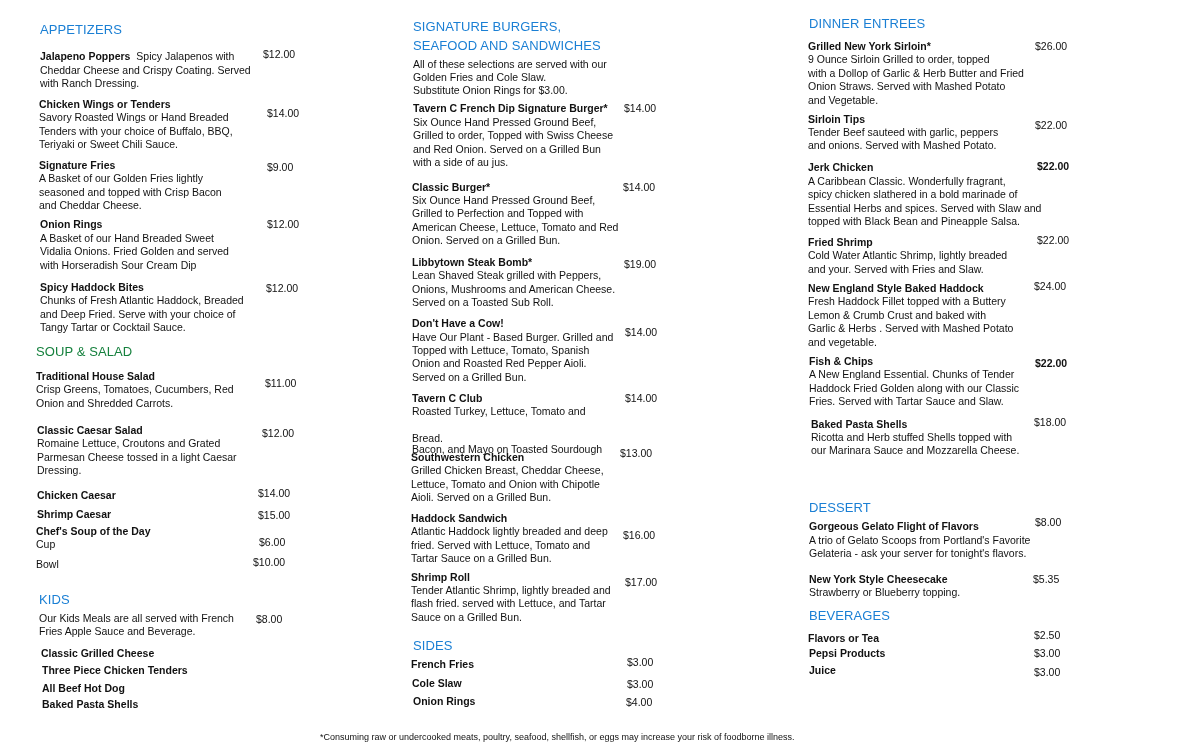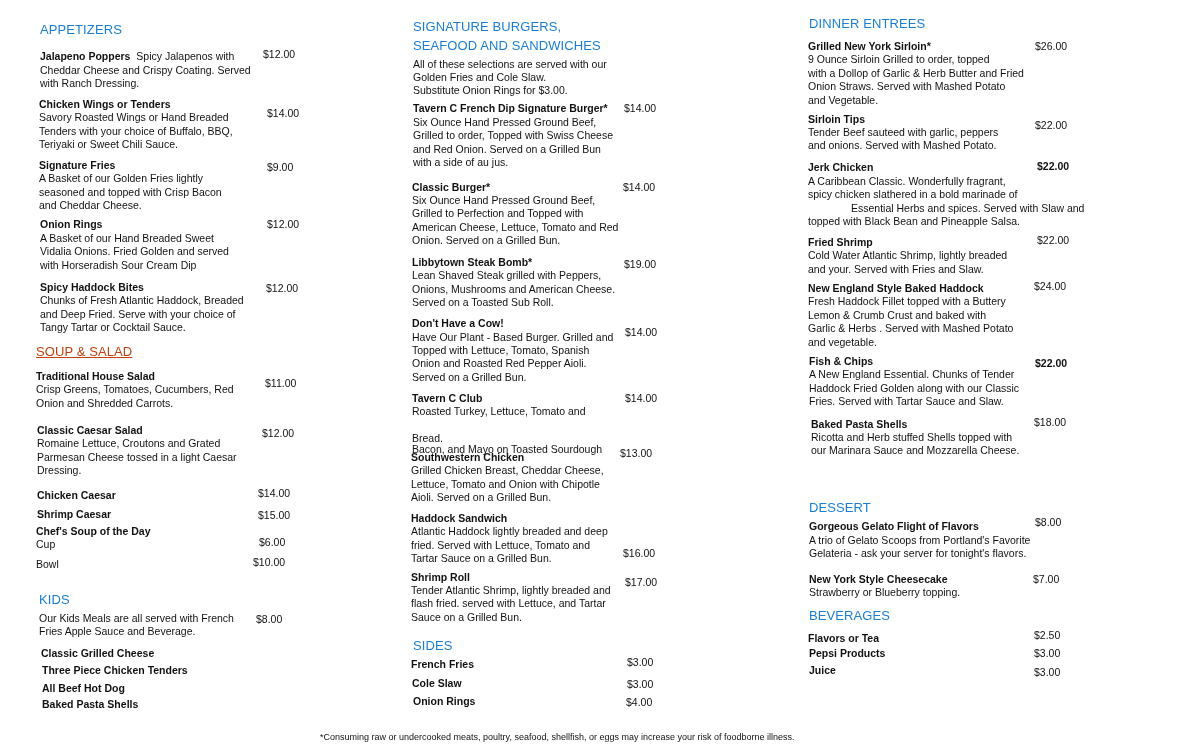--- a/index.html
+++ b/index.html
@@ -53,21 +53,21 @@
 </div>
 
 <div>
   <div class="abs nm" style="left:40px;top:281px;">Spicy Haddock Bites</div>
   <div class="abs ds" style="left:40px;top:294px;">Chunks of Fresh Atlantic Haddock, Breaded</div>
   <div class="abs ds" style="left:40px;top:308px;">and Deep Fried. Serve with your choice of</div>
   <div class="abs ds" style="left:40px;top:321px;">Tangy Tartar or Cocktail Sauce.</div>
   <div class="abs pr" style="left:266px;top:282px;">$12.00</div>
 </div>
 
-<div class="abs h" style="left: 36px; top: 342px; color: #c2410c; text-decoration: underline;">SOUP &amp; SALAD</div>
+<div class="abs h" style="left: 36px; top: 342px; color: #15803d;">SOUP &amp; SALAD</div>
 
 <div>
   <div class="abs nm" style="left:36px;top:370px;">Traditional House Salad</div>
   <div class="abs ds" style="left:36px;top:383px;">Crisp Greens, Tomatoes, Cucumbers, Red</div>
   <div class="abs ds" style="left:36px;top:397px;">Onion and Shredded Carrots.</div>
   <div class="abs pr" style="left:265px;top:377px;">$11.00</div>
 </div>
 
 <div>
   <div class="abs nm" style="left:37px;top:424px;">Classic Caesar Salad</div>
@@ -157,21 +157,21 @@
   <div class="abs ds" style="left:411px;top:478px;">Lettuce, Tomato and Onion with Chipotle</div>
   <div class="abs ds" style="left:411px;top:491px;">Aioli. Served on a Grilled Bun.</div>
   <div class="abs pr" style="left:620px;top:447px;">$13.00</div>
 </div>
 
 <div>
   <div class="abs nm" style="left:411px;top:512px;">Haddock Sandwich</div>
   <div class="abs ds" style="left:411px;top:525px;">Atlantic Haddock lightly breaded and deep</div>
   <div class="abs ds" style="left:411px;top:539px;">fried. Served with Lettuce, Tomato and</div>
   <div class="abs ds" style="left:411px;top:552px;">Tartar Sauce on a Grilled Bun.</div>
-  <div class="abs pr" style="left:623px;top:547px;text-align:right;">$16.00</div>
+  <div class="abs pr" style="left:623px;top:529px;text-align:right;">$16.00</div>
 </div>
 
 <div>
   <div class="abs nm" style="left:411px;top:571px;">Shrimp Roll</div>
   <div class="abs ds" style="left:411px;top:584px;">Tender Atlantic Shrimp, lightly breaded and</div>
   <div class="abs ds" style="left:411px;top:597px;">flash fried. served with Lettuce, and Tartar</div>
   <div class="abs ds" style="left:411px;top:611px;">Sauce on a Grilled Bun.</div>
   <div class="abs pr" style="left:625px;top:576px;">$17.00</div>
 </div>
 
@@ -198,21 +198,21 @@
   <div class="abs nm" style="left:808px;top:113px;">Sirloin Tips</div>
   <div class="abs ds" style="left:808px;top:126px;">Tender Beef sauteed with garlic, peppers</div>
   <div class="abs ds" style="left:808px;top:139px;">and onions. Served with Mashed Potato.</div>
   <div class="abs pr" style="left:1035px;top:119px;">$22.00</div>
 </div>
 
 <div>
   <div class="abs nm" style="left:808px;top:161px;">Jerk Chicken</div>
   <div class="abs ds" style="left:808px;top:175px;">A Caribbean Classic. Wonderfully fragrant,</div>
   <div class="abs ds" style="left:808px;top:188px;">spicy chicken slathered in a bold marinade of</div>
-  <div class="abs ds" style="left:808px;top:202px;margin-left:43px;">Essential Herbs and spices. Served with Slaw and</div>
+  <div class="abs ds" style="left:808px;top:202px;">Essential Herbs and spices. Served with Slaw and</div>
   <div class="abs ds" style="left:808px;top:215px;">topped with Black Bean and Pineapple Salsa.</div>
   <div class="abs pr prb" style="left:1037px;top:160px;">$22.00</div>
 </div>
 
 <div>
   <div class="abs nm" style="left:808px;top:236px;">Fried Shrimp</div>
   <div class="abs ds" style="left:808px;top:249px;">Cold Water Atlantic Shrimp, lightly breaded</div>
   <div class="abs ds" style="left:808px;top:263px;">and your. Served with Fries and Slaw.</div>
   <div class="abs pr" style="left:1037px;top:234px;">$22.00</div>
 </div>
@@ -246,21 +246,21 @@
 <div>
   <div class="abs nm" style="left:809px;top:520px;">Gorgeous Gelato Flight of Flavors</div>
   <div class="abs ds" style="left:809px;top:534px;">A trio of Gelato Scoops from Portland's Favorite</div>
   <div class="abs ds" style="left:809px;top:547px;">Gelateria - ask your server for tonight's flavors.</div>
   <div class="abs pr" style="left:1035px;top:516px;">$8.00</div>
 </div>
 
 <div>
   <div class="abs nm" style="left:809px;top:573px;">New York Style Cheesecake</div>
   <div class="abs ds" style="left:809px;top:586px;">Strawberry or Blueberry topping.</div>
-  <div class="abs pr" style="left:1033px;top:573px;">$7.00</div>
+  <div class="abs pr" style="left:1033px;top:573px;">$5.35</div>
 </div>
 
 <div class="abs h" style="left: 809px; top: 606px; color: rgb(26, 127, 212);">BEVERAGES</div>
 <div class="abs nm" style="left:808px;top:632px;">Flavors or Tea</div>
 <div class="abs pr" style="left:1034px;top:629px;">$2.50</div>
 <div class="abs nm" style="left:809px;top:647px;">Pepsi Products</div>
 <div class="abs pr" style="left:1034px;top:647px;">$3.00</div>
 <div class="abs nm" style="left:809px;top:664px;">Juice</div>
 <div class="abs pr" style="left:1034px;top:666px;">$3.00</div>
 

